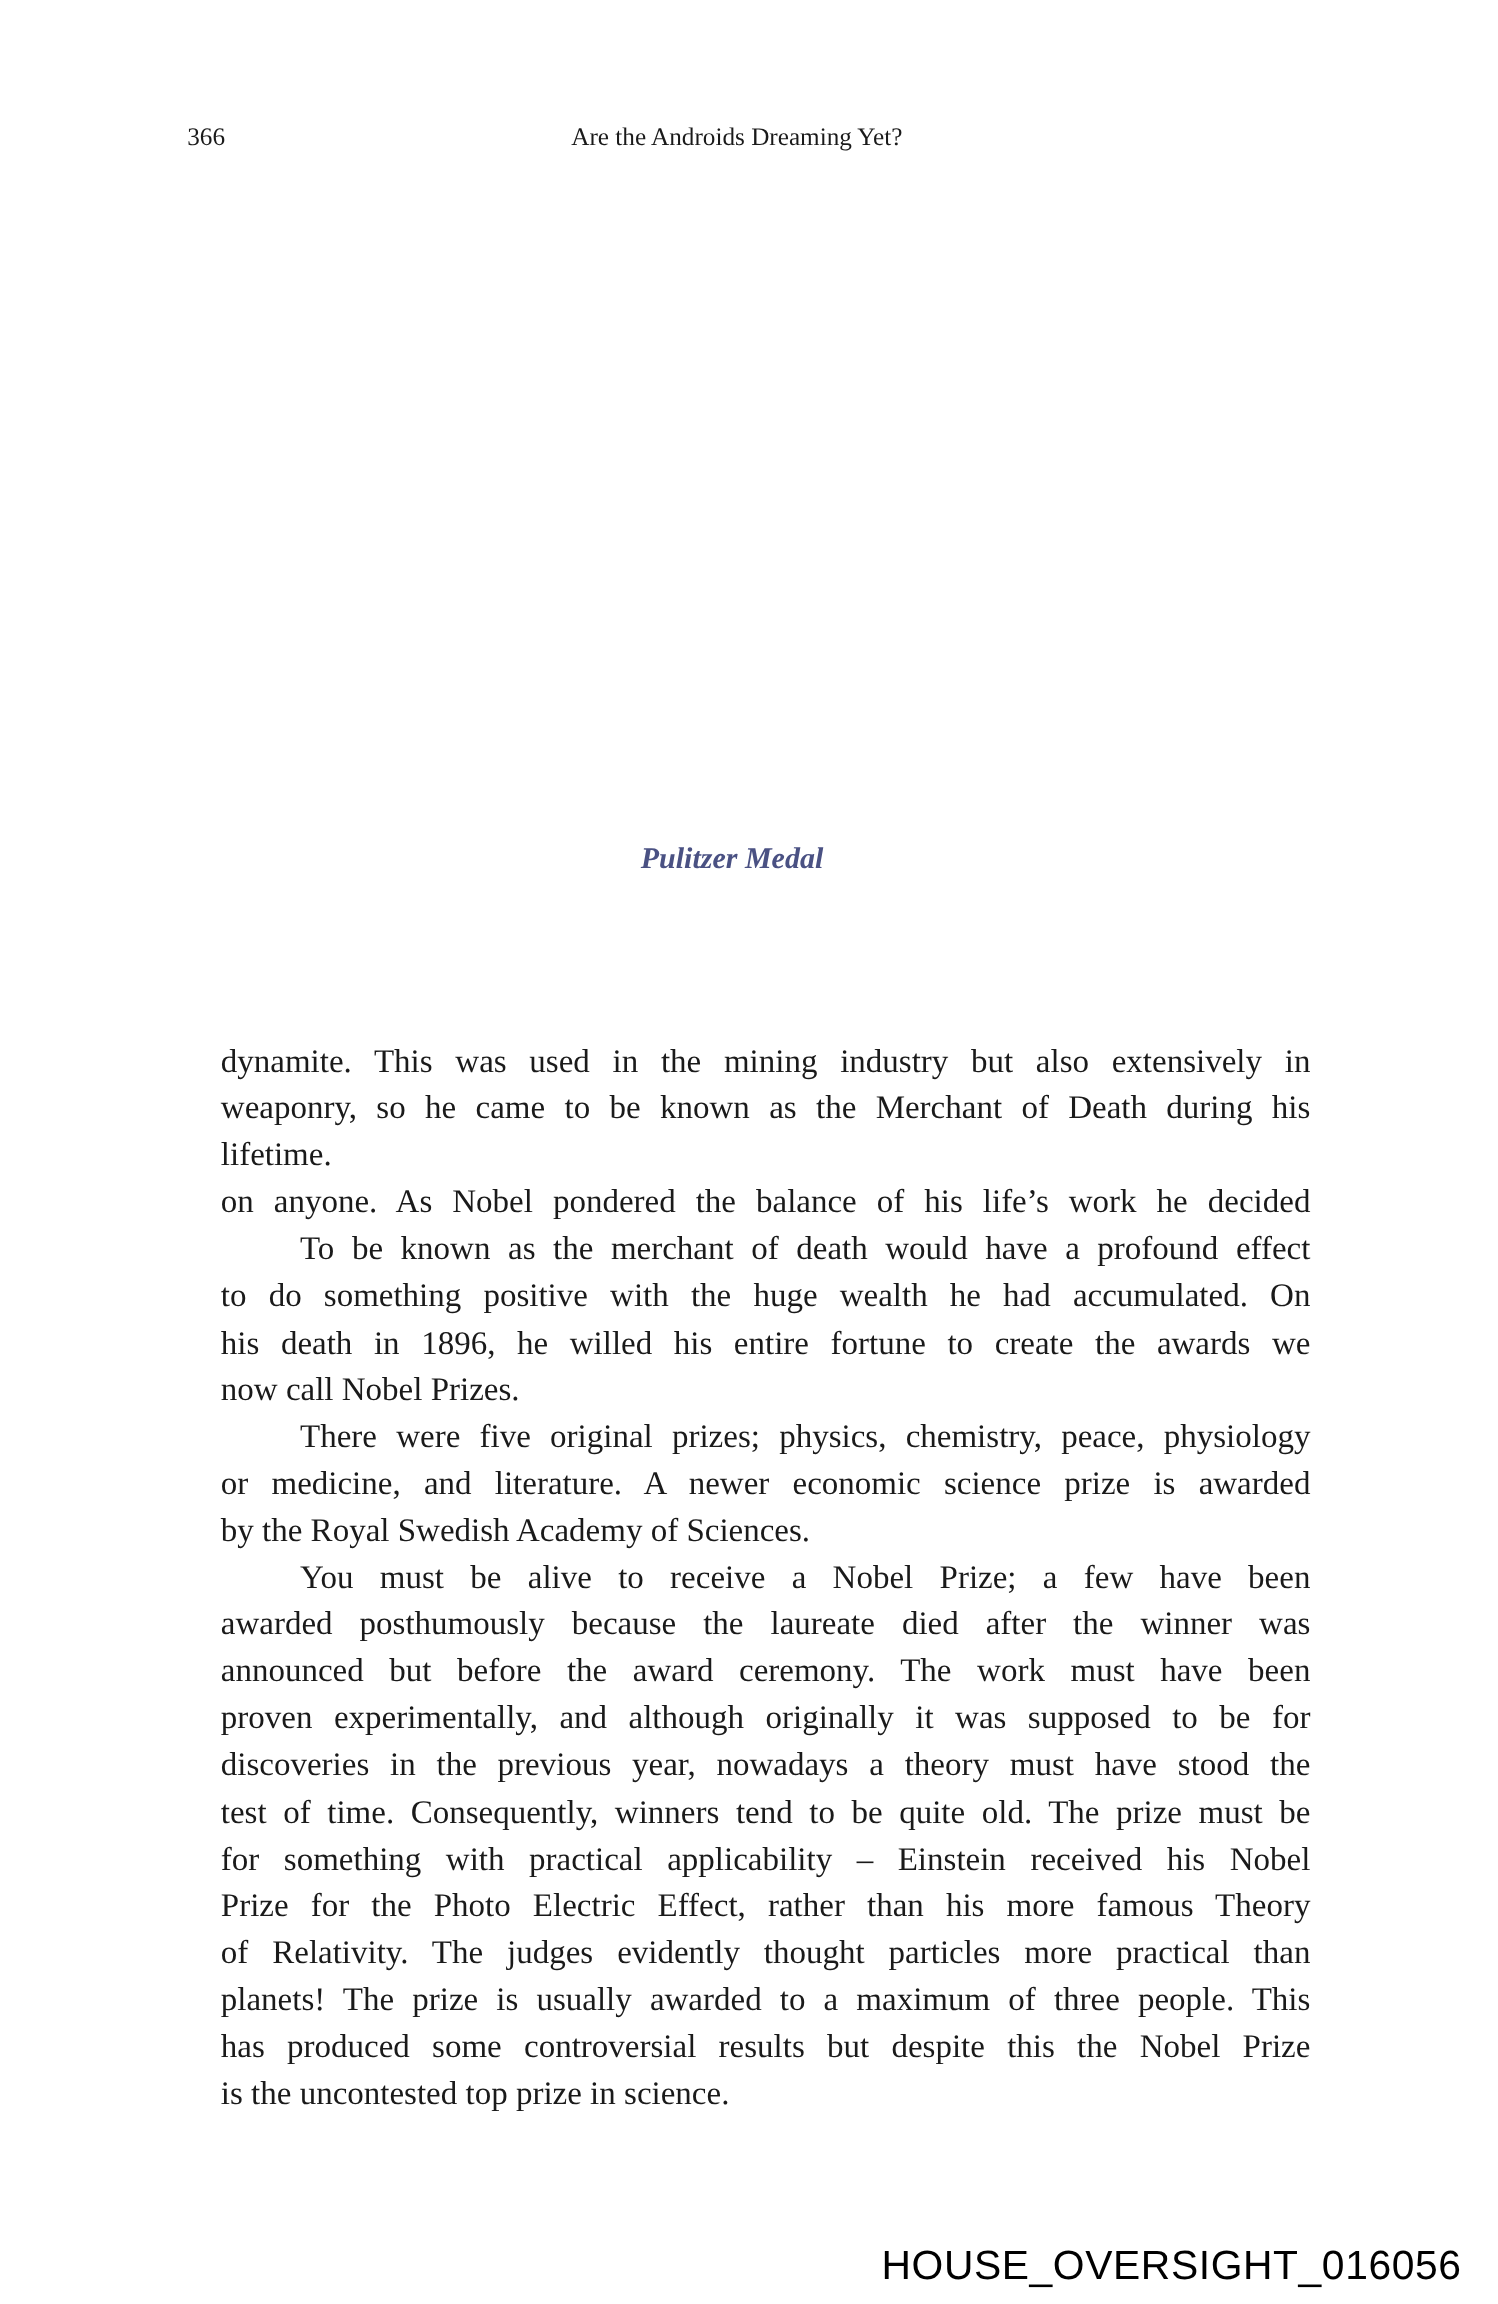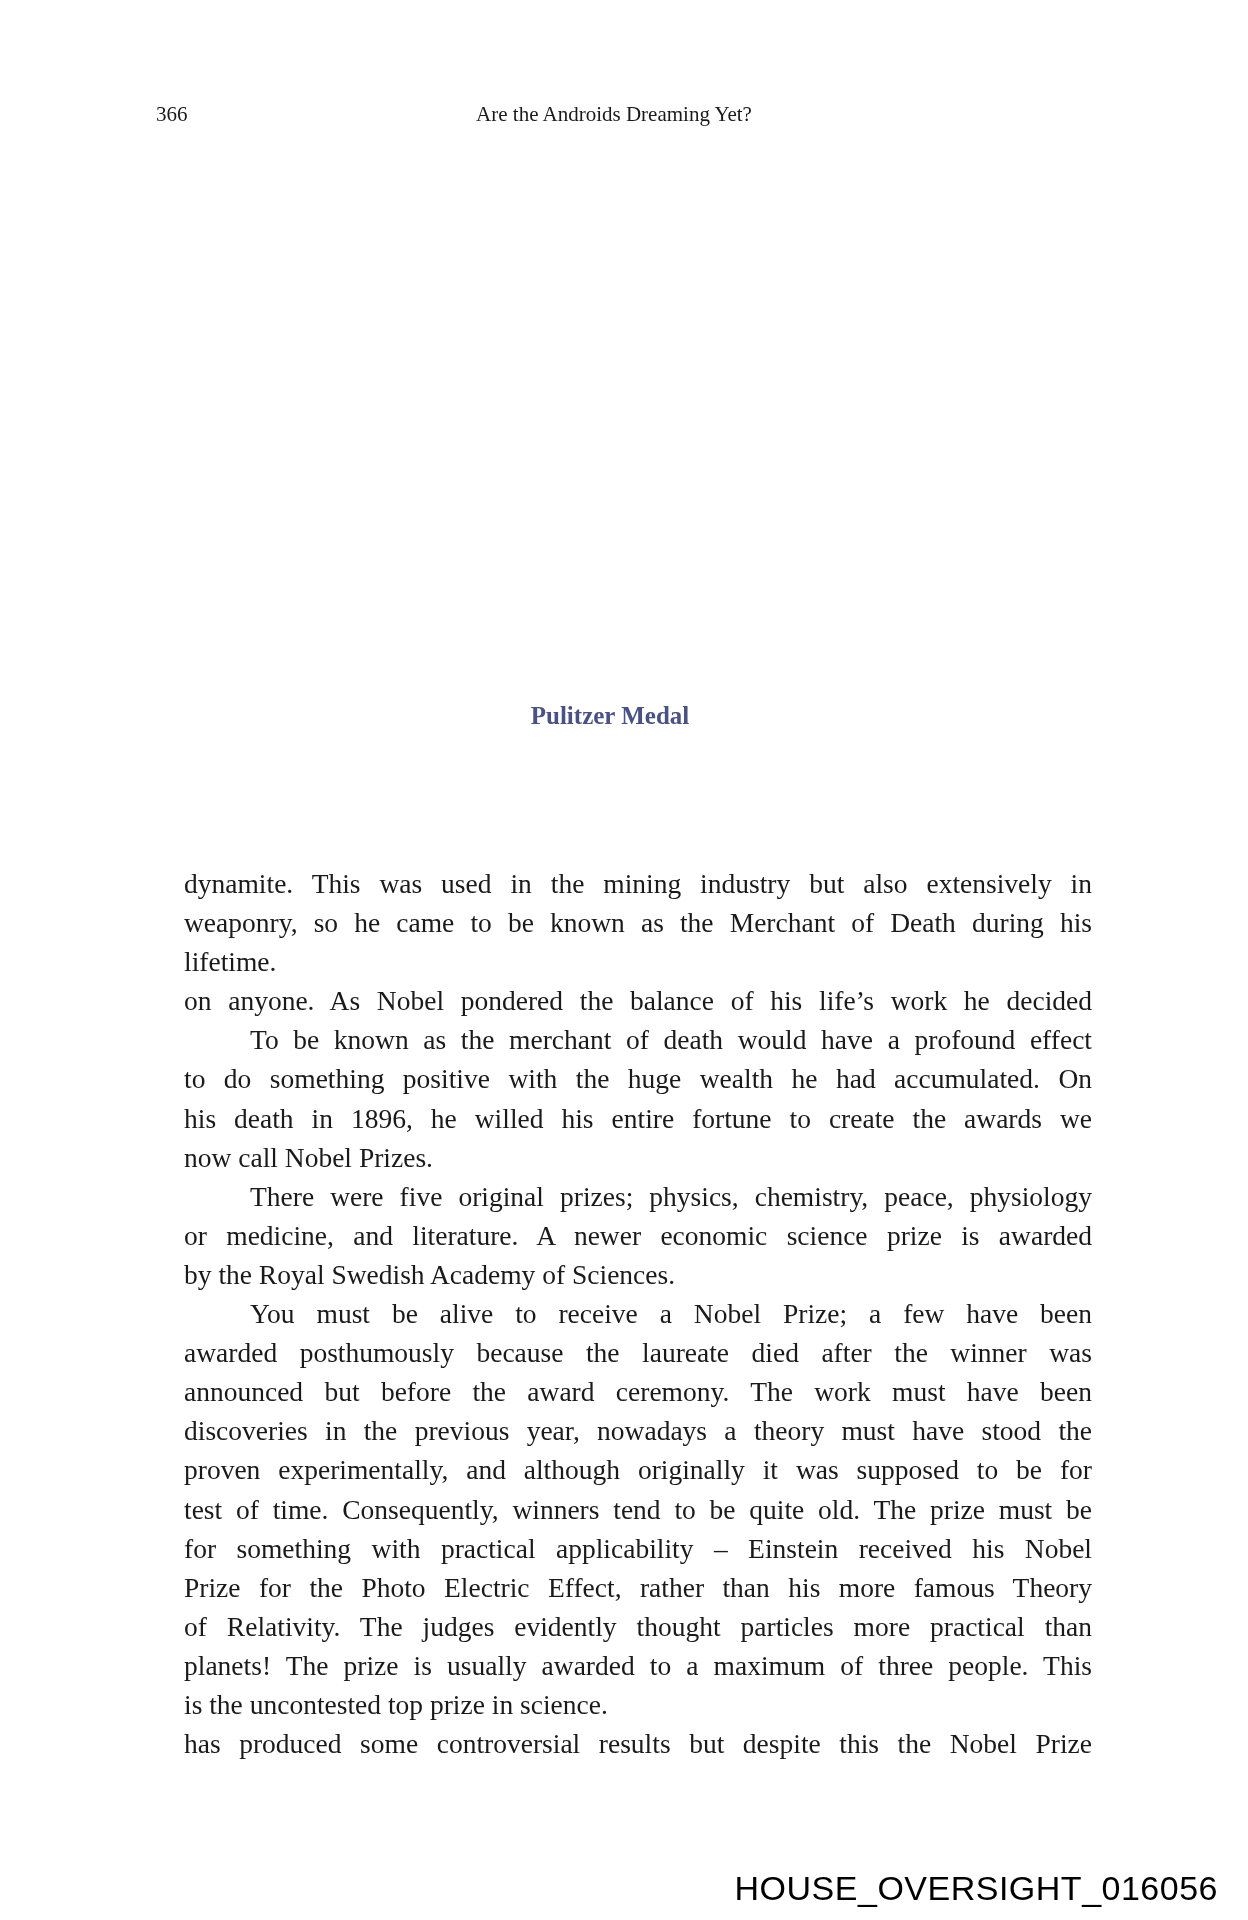--- a/index.html
+++ b/index.html
@@ -42,20 +42,21 @@
       top: 150px;
       width: 908px;
       height: 520px;
     }
     .figure-caption {
       position: absolute;
       top: 698px;
       left: 0;
       width: 1220px;
       text-align: center;
+      font-style: italic;
       font-weight: bold;
       font-size: 25px;
       line-height: 36px;
       color: #4a5183;
     }
     .body-text {
       position: absolute;
       left: 156px;
       top: 864px;
       width: 908px;
@@ -118,25 +119,25 @@
   <div>
     <span class="line indent">There were five original prizes; physics, chemistry, peace, physiology</span>
     <span class="line">or medicine, and literature. A newer economic science prize is awarded</span>
     <span class="line last">by the Royal Swedish Academy of Sciences.</span>
   </div>
 
   <div>
     <span class="line indent">You must be alive to receive a Nobel Prize; a few have been</span>
     <span class="line">awarded posthumously because the laureate died after the winner was</span>
     <span class="line">announced but before the award ceremony. The work must have been</span>
+    <span class="line">proven experimentally, and although originally it was supposed to be for</span>
     <span class="line">discoveries in the previous year, nowadays a theory must have stood the</span>
-    <span class="line">proven experimentally, and although originally it was supposed to be for</span>
     <span class="line">test of time. Consequently, winners tend to be quite old. The prize must be</span>
     <span class="line">for something with practical applicability – Einstein received his Nobel</span>
     <span class="line">Prize for the Photo Electric Effect, rather than his more famous Theory</span>
     <span class="line">of Relativity. The judges evidently thought particles more practical than</span>
     <span class="line">planets! The prize is usually awarded to a maximum of three people. This</span>
+    <span class="line">has produced some controversial results but despite this the Nobel Prize</span>
     <span class="line last">is the uncontested top prize in science.</span>
-    <span class="line">has produced some controversial results but despite this the Nobel Prize</span>
   </div>
 </div>
 
 <div class="bates">HOUSE_OVERSIGHT_016056</div>
 
 </body></html>

